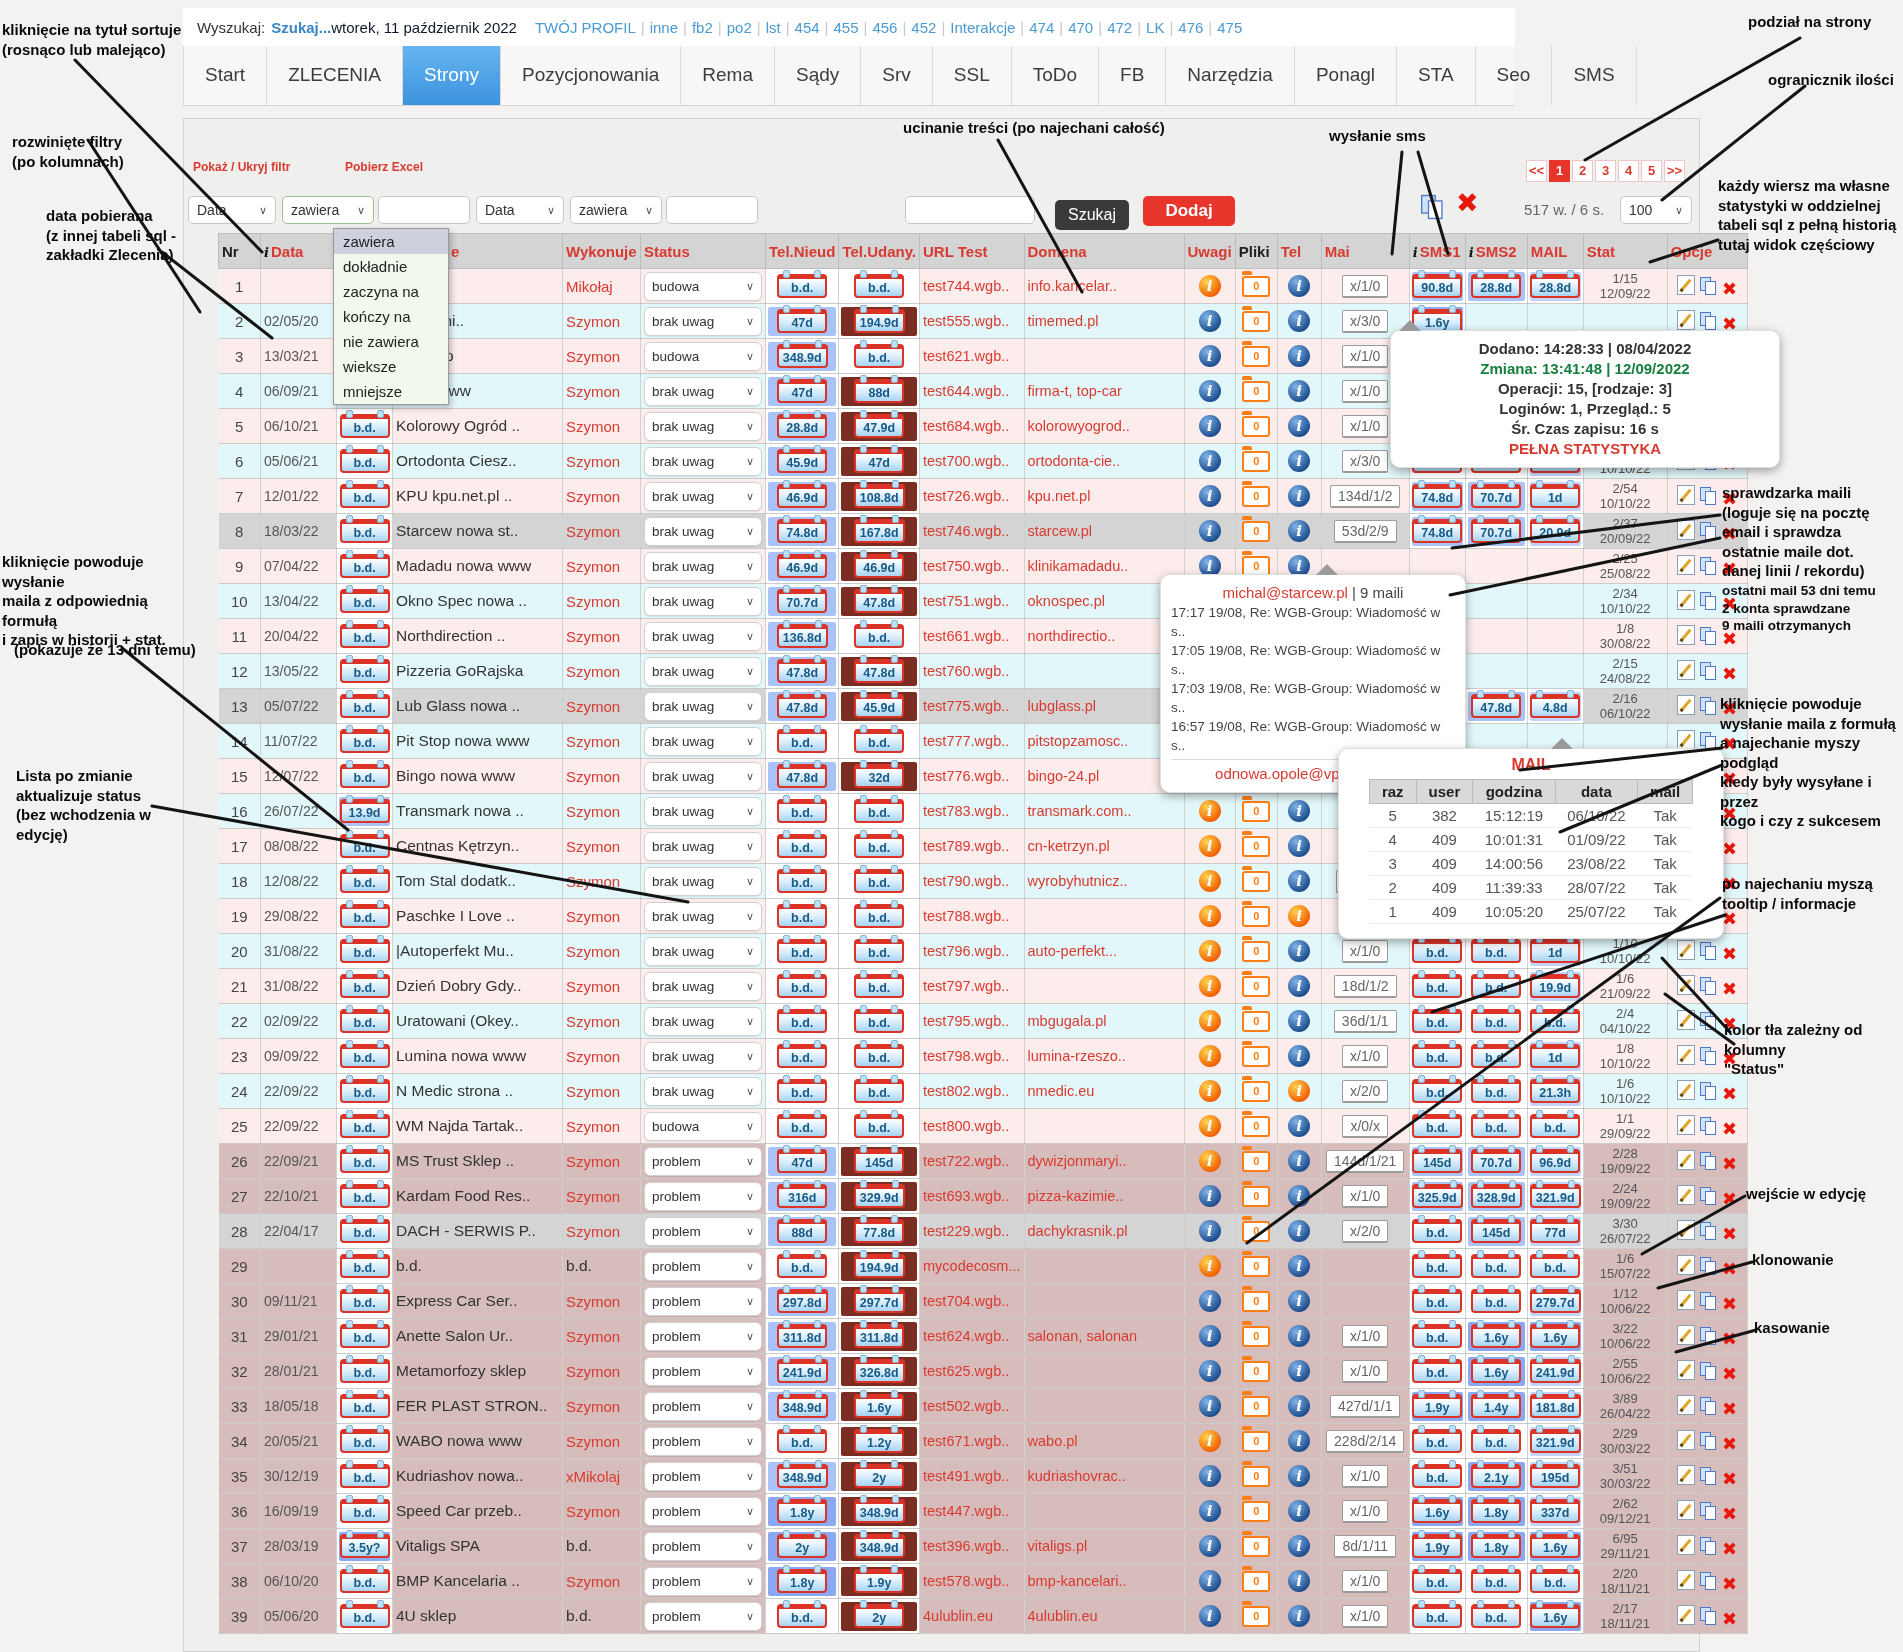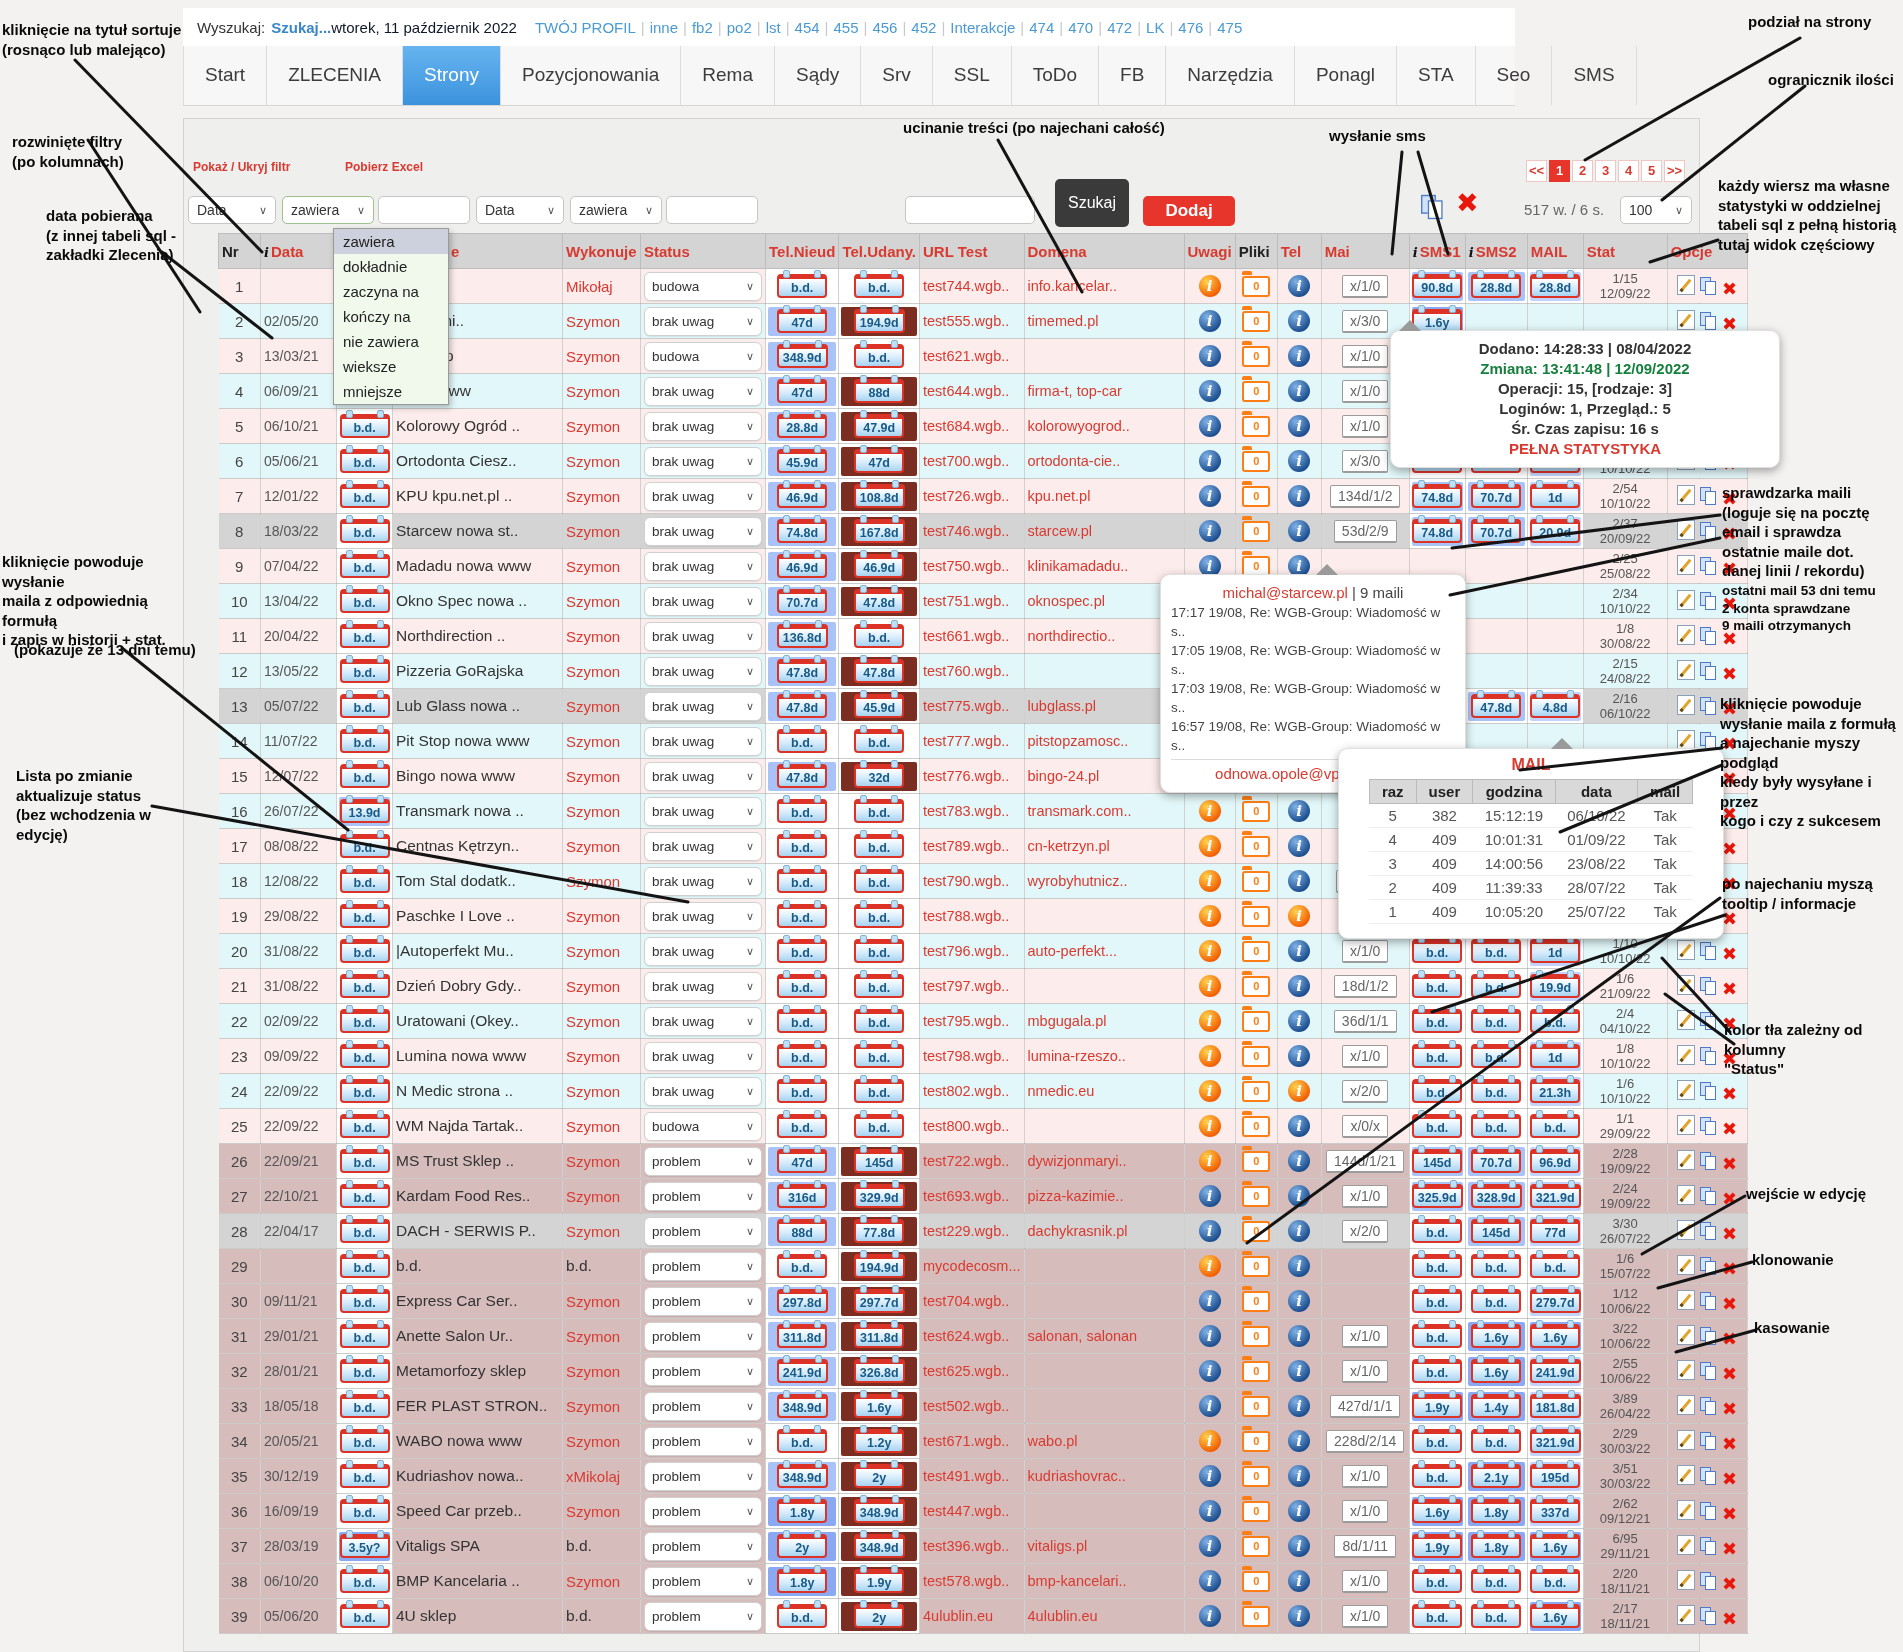--- a/index.html
+++ b/index.html
@@ -160,21 +160,21 @@
   <div class="abs sel" style="left:476px;top:196px;width:88px;z-index:4">
     <span>Data</span>
       <span class="chev">∨</span>
     </div>
   <div class="abs sel" style="left:570px;top:196px;width:92px;z-index:4">
     <span>zawiera</span>
       <span class="chev">∨</span>
     </div>
   <div class="abs inp" style="left:666px;top:196px;width:92px;z-index:4"></div>
   <div class="abs inp" style="left:905px;top:196px;width:130px;z-index:4"></div>
-  <div class="abs btn-dark" style="left:1055px;top:179px;width:74px;height:48px;z-index:4">Szukaj</div>
+  <div class="abs btn-dark" style="left:1055px;top:200px;width:74px;height:30px;z-index:4">Szukaj</div>
   <div class="abs btn-red" style="left:1143px;top:196px;width:92px;height:30px;z-index:4">Dodaj</div>
   <span class="abs ic-clone" style="left:1424px;top:198px;z-index:4;transform:scale(1.35)"></span>
   <span class="abs ic-del" style="left:1456px;top:194px;z-index:4;font-size:27px">✖</span>
 
   
   <div class="abs" style="left:1524px;top:160px;z-index:4" id="pagination"><span class="pg">&lt;&lt;</span><span class="pg active">1</span><span class="pg">2</span><span class="pg">3</span><span class="pg">4</span><span class="pg">5</span><span class="pg">&gt;&gt;</span></div>
   <div class="abs" id="count-label" style="left:1524px;top:201px;z-index:4">517 w. / 6 s.</div>
   <div class="abs sel" style="left:1620px;top:196px;width:72px;z-index:4">
     <span>100</span>
       <span class="chev">∨</span>

